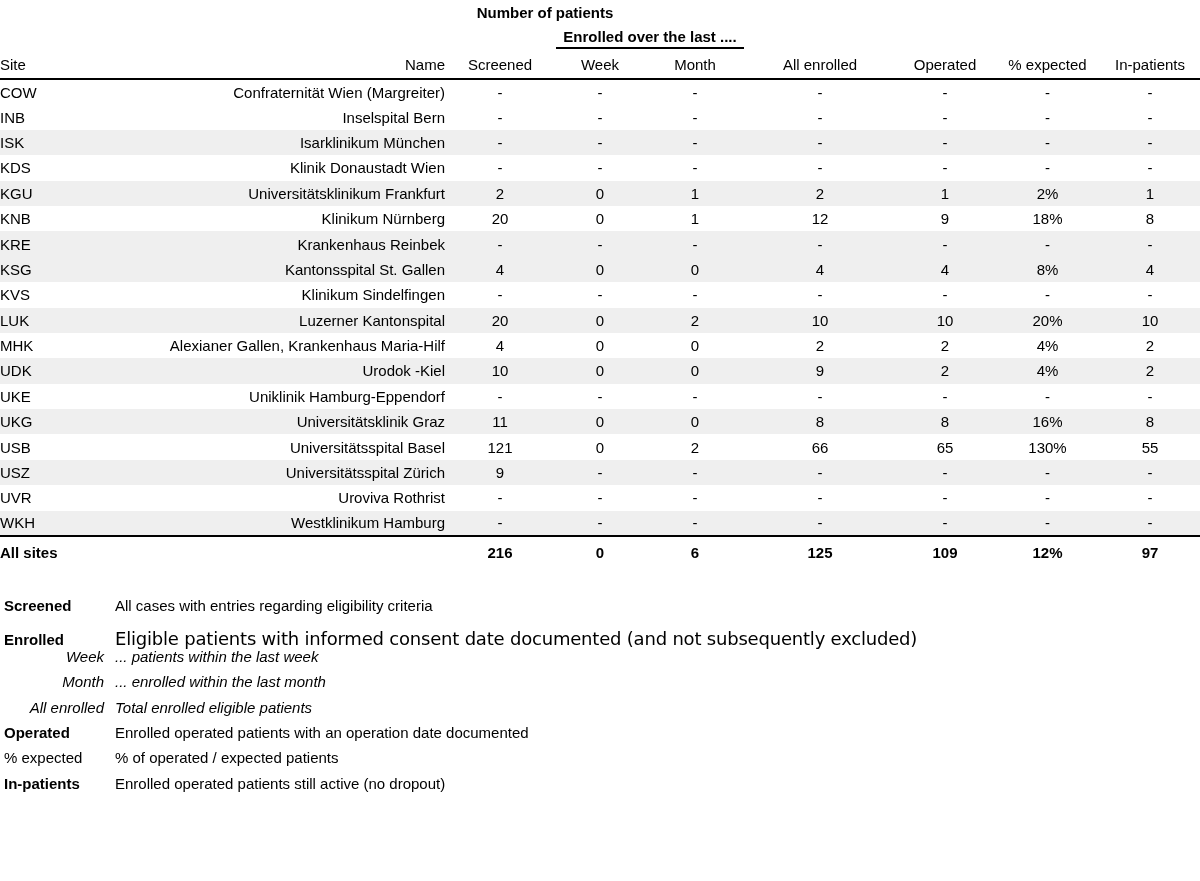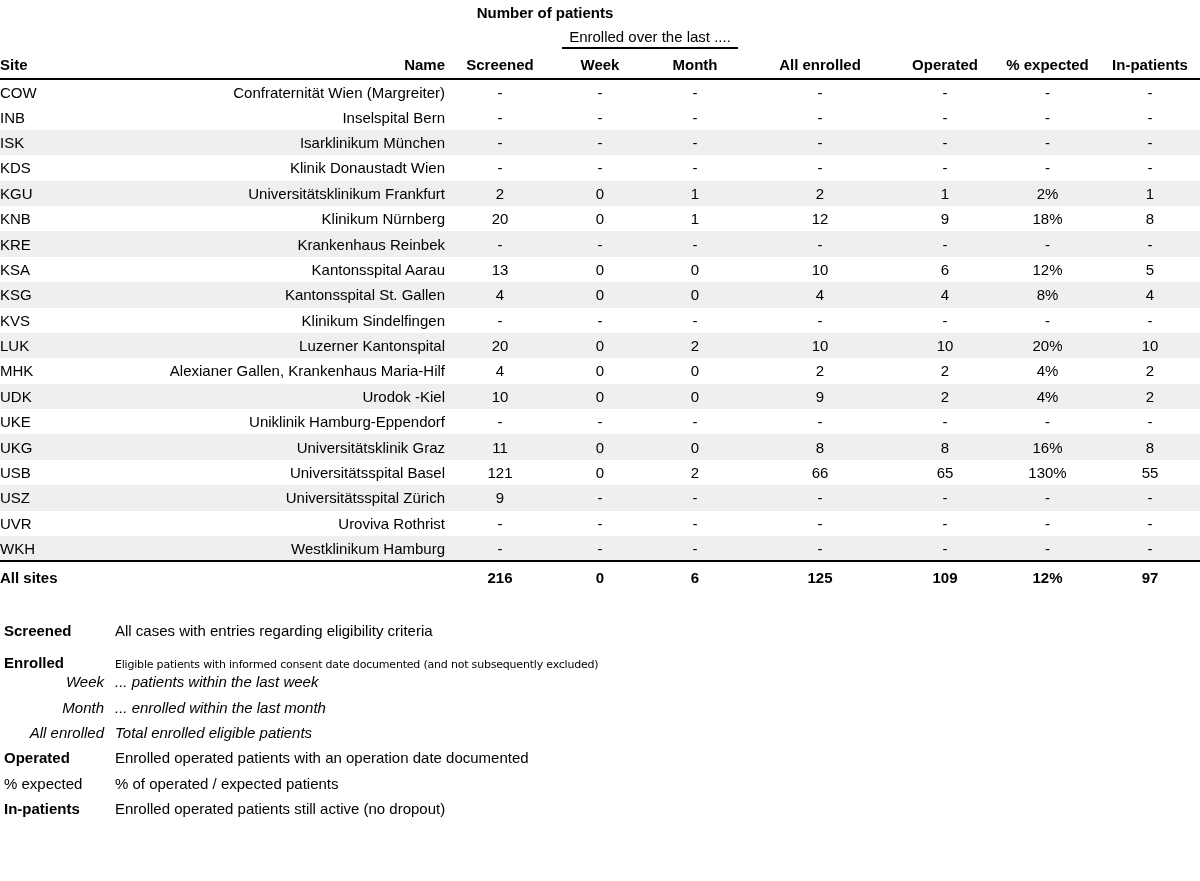--- a/index.html
+++ b/index.html
@@ -9,33 +9,33 @@
     width:1200px; height:881px; background:#ffffff; overflow:hidden;
     font-family:"Liberation Sans", sans-serif; color:var(--ink);
     -webkit-font-smoothing:antialiased;
   }
   table.tbl { width:1200px; border-collapse:collapse; table-layout:fixed; }
   .tbl td, .tbl th { padding:0; font-size:15px; font-weight:normal; vertical-align:middle; height:25.4px; overflow:hidden; white-space:nowrap; }
   .c-left { text-align:left; padding-left:4px; }
   .c-name { text-align:right; }
   .c-num  { text-align:center; }
   tr.title-row td { height:25px; font-weight:bold; }
-  tr.group-row td { height:26px; font-weight:normal; }
+  tr.group-row td { height:26px; font-weight:bold; }
   .group-span { display:inline-block; border-bottom:2px solid var(--ink); padding:0 7px 2px 7px; }
-  tr.col-head th { height:28px; font-weight:bold; border-bottom:2.5px solid var(--ink); }
+  tr.col-head th { height:28px; font-weight:normal; border-bottom:2.5px solid var(--ink); }
   tbody tr.stripe { background:var(--stripe); }
   tr.total-row td { border-top:2px solid var(--ink); font-weight:bold; height:31px; }
   .legend { margin-top:26px; }
   .lg-row { display:flex; align-items:baseline; height:25.4px; line-height:25.4px; font-size:15px; }
   .lg-term { flex:none; width:104px; padding-left:4px; }
   .lg-term.b { font-weight:bold; }
   .lg-term.i { font-style:italic; text-align:right; padding-left:0; }
   .lg-def { margin-left:11px; }
   .lg-def.i { font-style:italic; }
-  .lg-def.alt { font-family:"DejaVu Sans", sans-serif; font-size:11px; letter-spacing:-0.2px;margin-top:8px; }
+  .lg-def.alt { font-family:"DejaVu Sans", sans-serif; font-size:18px; letter-spacing:-0.2px;margin-top:8px; }
 </style>
 </head>
 <body>
 
 <table class="tbl">
   <colgroup>
     <col style="width:115px">
       <col style="width:330px">
       <col style="width:110px">
     <col style="width:90px">
@@ -139,31 +139,20 @@
         <td class="c-left">KRE</td>
         <td class="c-name">Krankenhaus Reinbek</td>
         <td class="c-num">-</td>
         <td class="c-num">-</td>
         <td class="c-num">-</td>
         <td class="c-num">-</td>
         <td class="c-num">-</td>
         <td class="c-num">-</td>
         <td class="c-num">-</td>
       </tr>
-      <tr>
-        <td class="c-left">KSA</td>
-        <td class="c-name">Kantonsspital Aarau</td>
-        <td class="c-num">13</td>
-        <td class="c-num">0</td>
-        <td class="c-num">0</td>
-        <td class="c-num">10</td>
-        <td class="c-num">6</td>
-        <td class="c-num">12%</td>
-        <td class="c-num">5</td>
-      </tr>
       <tr class="stripe">
         <td class="c-left">KSG</td>
         <td class="c-name">Kantonsspital St. Gallen</td>
         <td class="c-num">4</td>
         <td class="c-num">0</td>
         <td class="c-num">0</td>
         <td class="c-num">4</td>
         <td class="c-num">4</td>
         <td class="c-num">8%</td>
         <td class="c-num">4</td>

